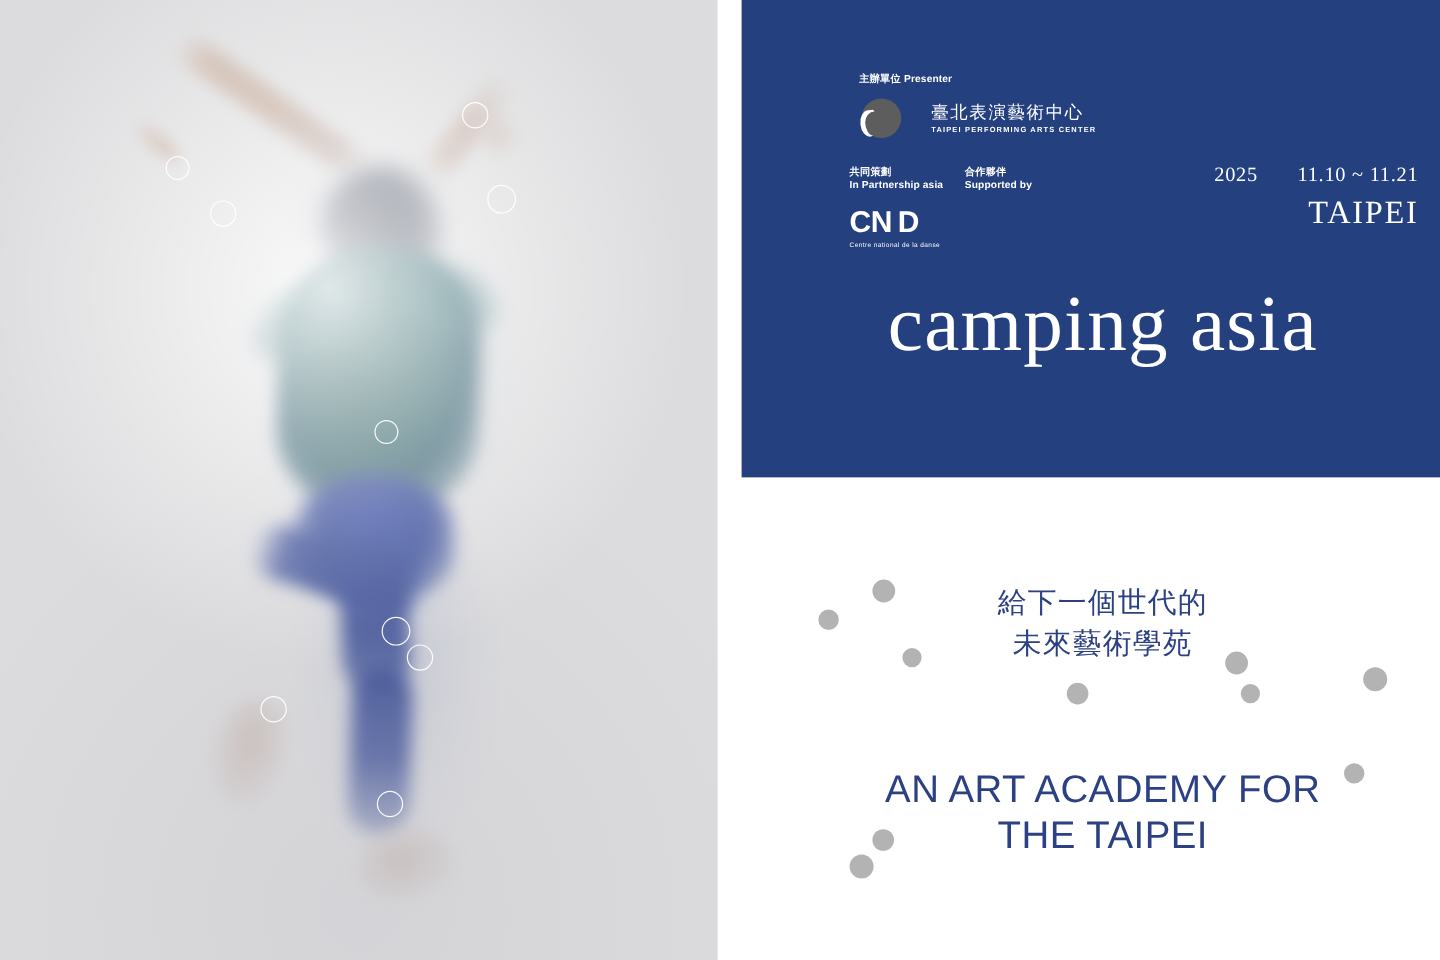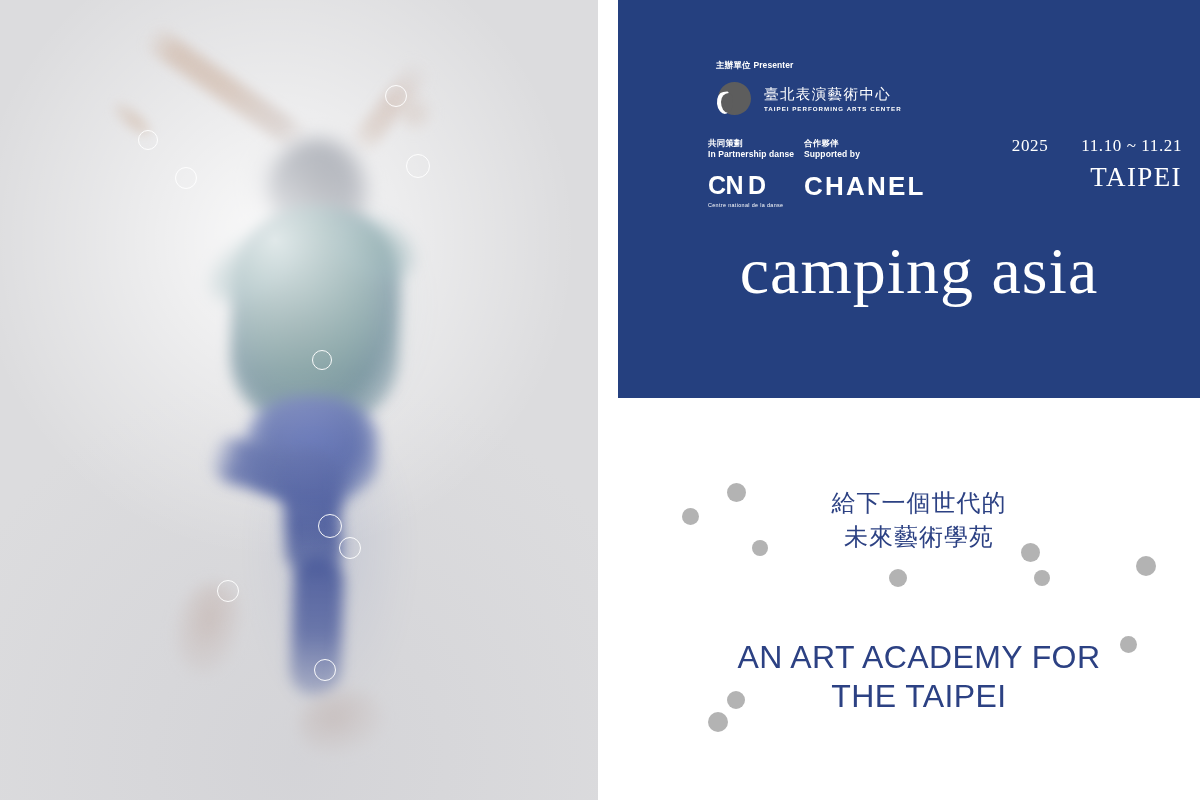--- a/index.html
+++ b/index.html
@@ -236,21 +236,21 @@
     line-height: 1.35;
     letter-spacing: .2px;
     color: #ffffff;
     white-space: nowrap;
   }
   .cred-label .en { font-weight: bold; letter-spacing: .1px; }
 
   .presenter-row {
     display: flex;
     align-items: center;
-    gap: 12px;
+    gap: 24px;
     margin-top: 10px;
   }
   .tpac-mark {
     position: relative;
     width: 36px; height: 36px;
     flex: 0 0 36px;
   }
   .tpac-mark .disc {
     position: absolute;
     left: 2px; top: 1px;
@@ -467,32 +467,31 @@
           <div class="en">TAIPEI PERFORMING ARTS CENTER</div>
         </div>
       </div>
     </div>
 
     <div class="partner-row">
 
       <div class="partner-col cnd">
         <div class="cred-label">
           <span>共同策劃</span><br>
-          <span class="en">In Partnership danse</span>
+          <span class="en">In Partnership asia</span>
         </div>
         <div class="cnd-logo"><span>CN</span><span class="sp"></span><span>D</span></div>
         <div class="cnd-sub">Centre national de la danse</div>
       </div>
 
       <div class="partner-col chanel">
         <div class="cred-label">
           <span>合作夥伴</span><br>
           <span class="en">Supported by</span>
         </div>
-        <div class="chanel-logo">CHANEL</div>
       </div>
     </div>
 
     <div class="dates">
       <div class="line1">
         <span>2025</span>
         <span>11.10 ~ 11.21</span>
       </div>
       <div class="line2">TAIPEI</div>
     </div>

